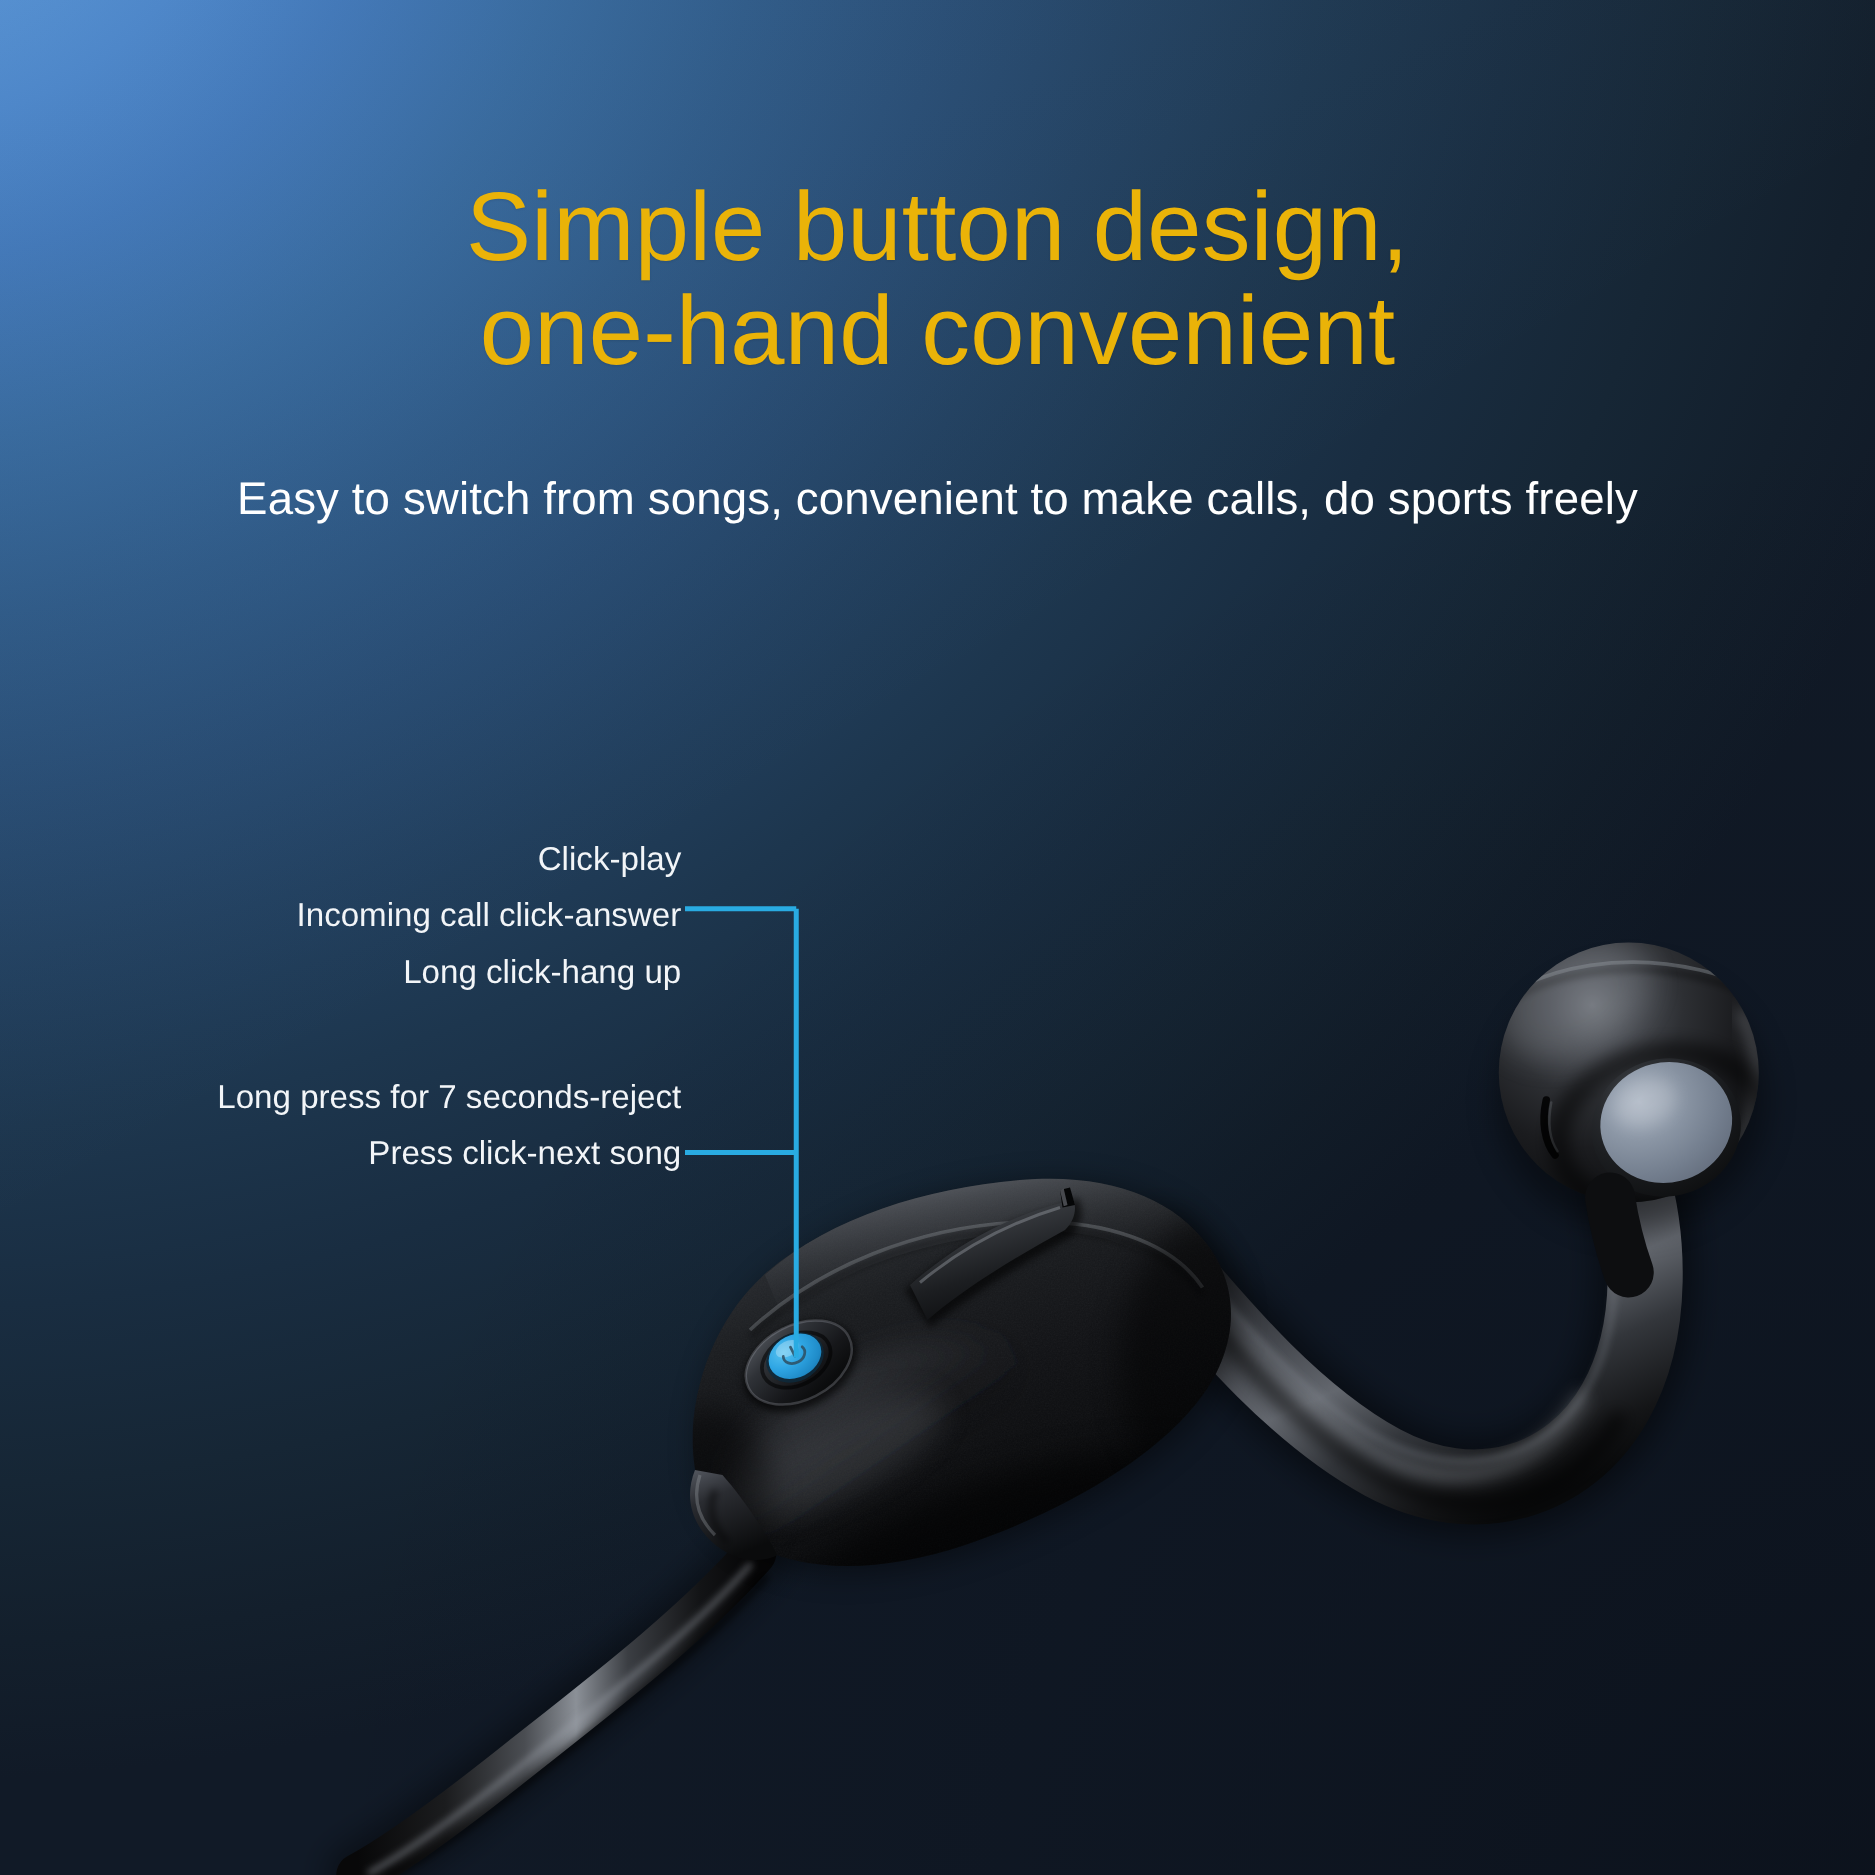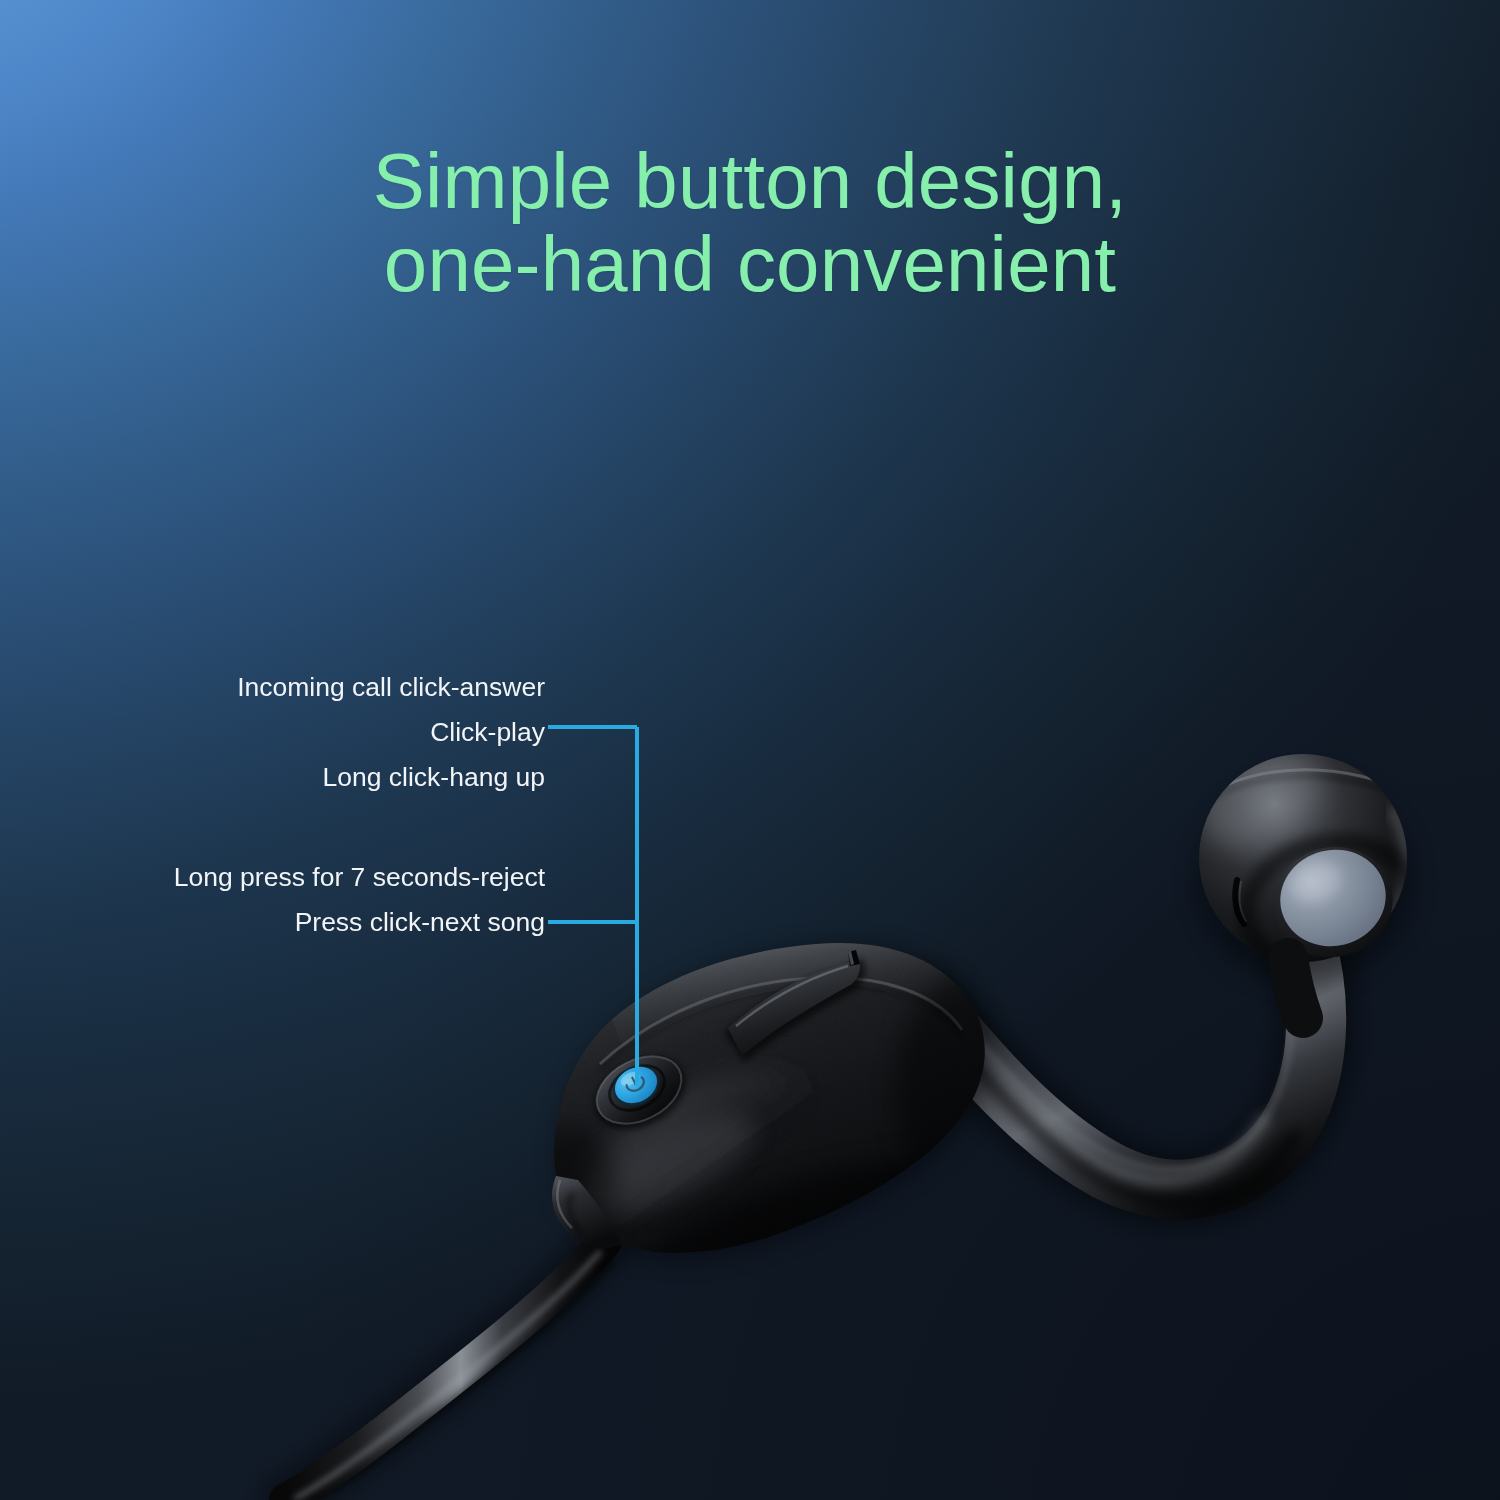--- a/index.html
+++ b/index.html
@@ -43,21 +43,21 @@
       radial-gradient(130% 120% at 104% 104%, rgba(8,12,20,0.58) 0%, rgba(8,12,20,0.22) 38%, rgba(8,12,20,0) 68%),
       linear-gradient(150deg, rgba(120,175,230,0.10) 0%, rgba(120,175,230,0.0) 42%);
   }
 
   
   .headline {
     position:absolute;
     left:0; right:0;
     top:140px;
     text-align:center;
-    color:#86efac;
+    color:#eab308;
     font-size:78px;
     line-height:1.06;
     font-weight:300;
     letter-spacing:0.2px;
     padding:0 90px;
     text-shadow:0 1px 2px rgba(0,0,0,0.10);
   }
   .headline .l2 { display:block; }
 
   .subhead {
@@ -377,24 +377,25 @@
 
       <line x1="637" y1="727" x2="637" y2="1086"></line>
     </g>
   </svg>
 
   <h1 class="headline">
     <span>Simple button design,</span>
     <span class="l2">one-hand convenient</span>
   </h1>
 
+  <p class="subhead">Easy to switch from songs, convenient to make calls, do sports freely</p>
 
   <div class="labels" id="labels-group-a">
+    <div>Click-play</div>
     <div>Incoming call click-answer</div>
-    <div>Click-play</div>
     <div>Long click-hang up</div>
   </div>
 
   <div class="labels" id="labels-group-b">
     <div>Long press for 7 seconds-reject</div>
     <div>Press click-next song</div>
   </div>
 
 </div>
 

